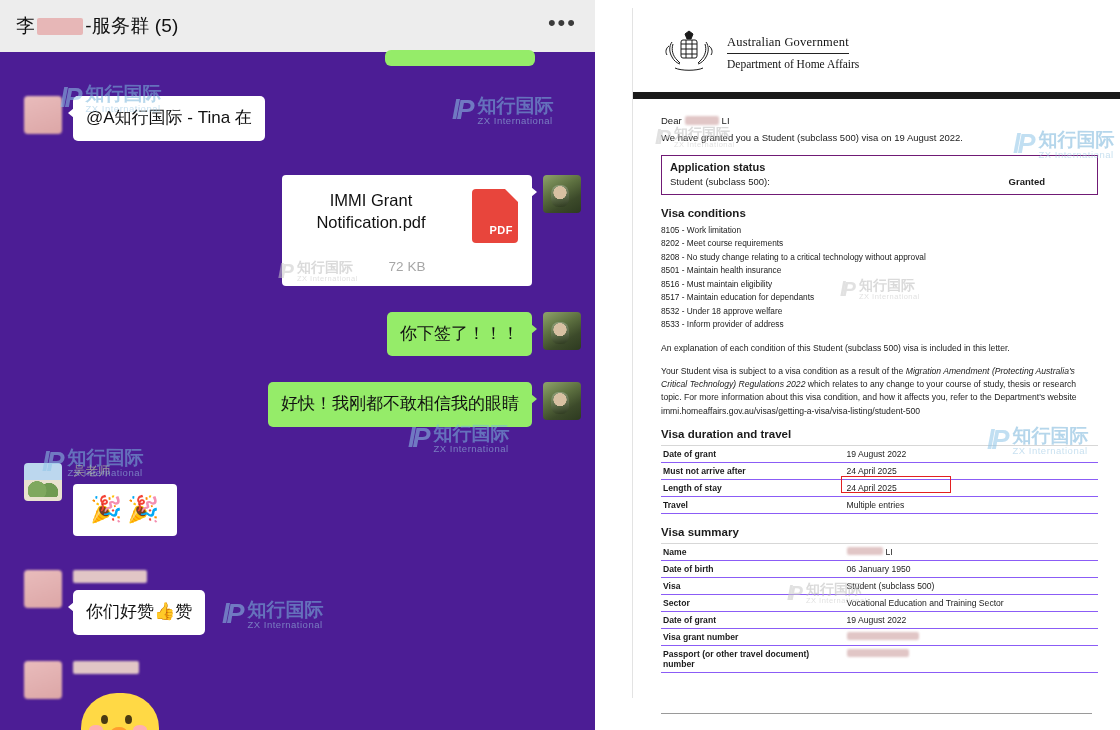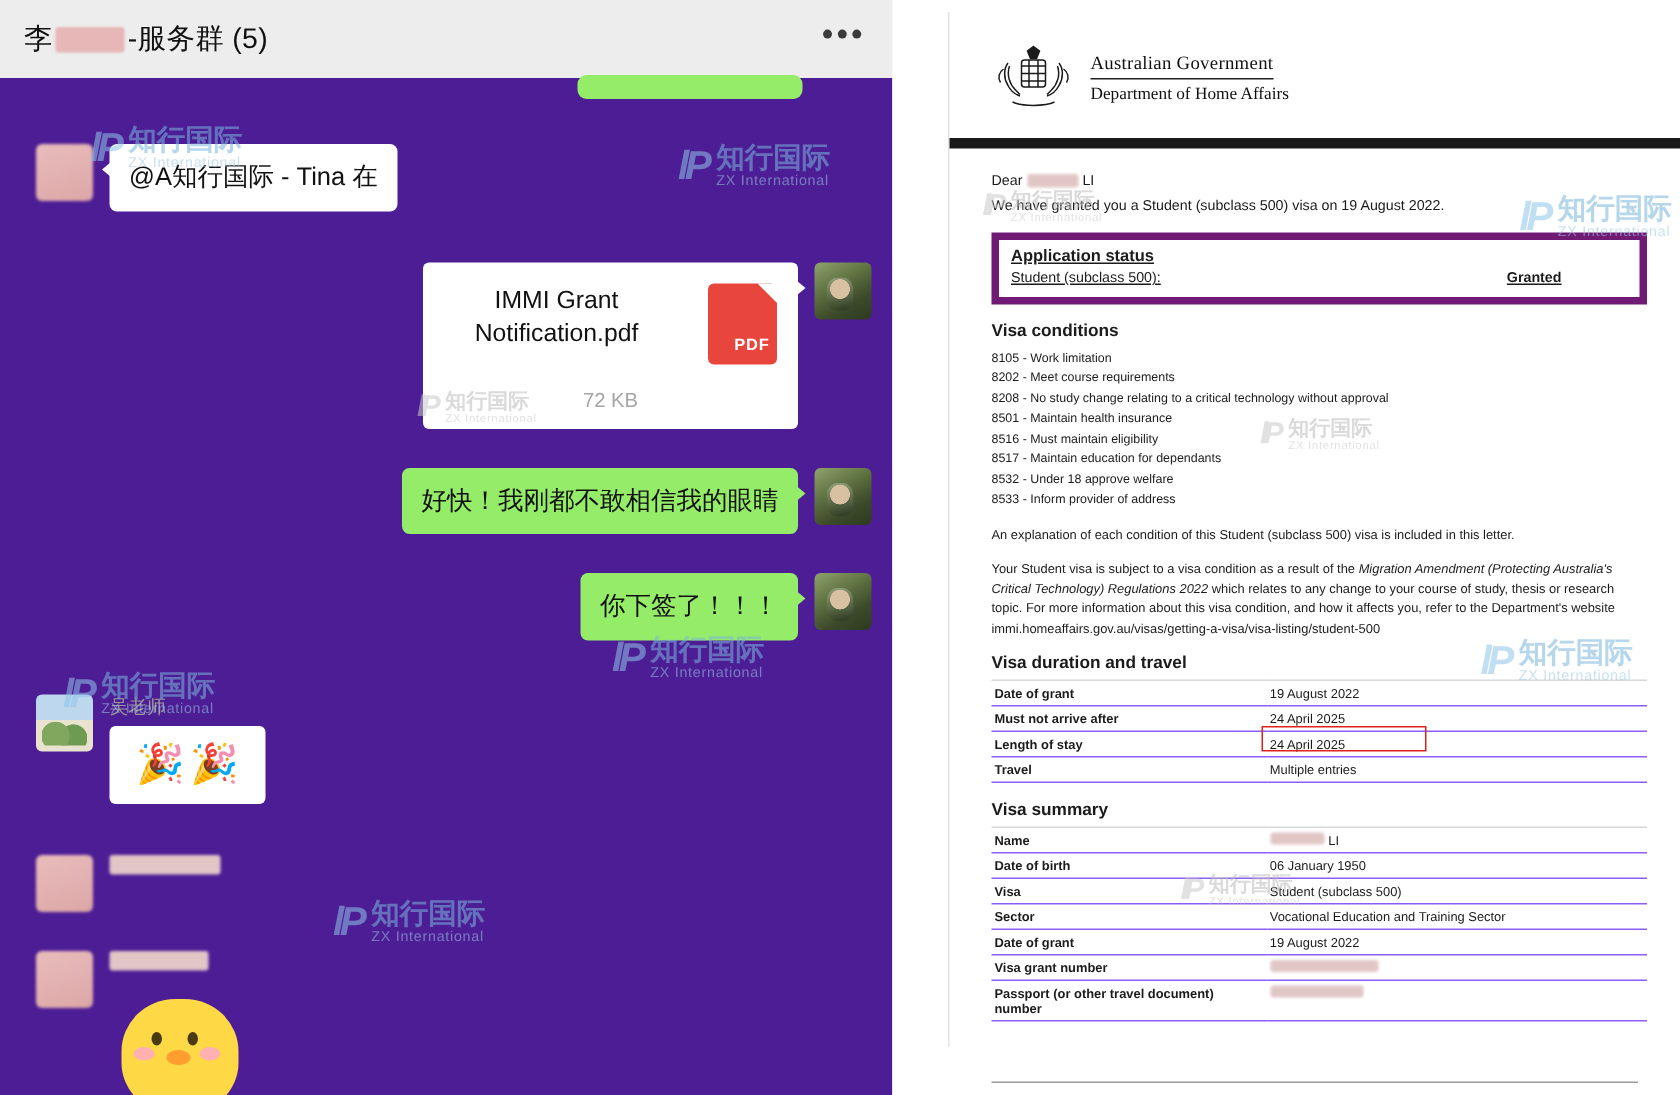--- a/index.html
+++ b/index.html
@@ -309,24 +309,23 @@
   }
   .black-bar {
     height: 7px; background: #1a1a1a; margin-top: 6px;
   }
 
   .pdf-body { padding: 16px 22px 0 28px; color: #1b1b1b; }
   .greet { font-size: 9.5px; margin-bottom: 6px; display: flex; align-items: center; gap: 3px; }
   .granted-line { font-size: 9.5px; margin-bottom: 12px; }
 
   .status-box {
-    border: 5px solid #701a75;
+    border: 1px solid #701a75;
     padding: 5px 8px 7px 8px;
     margin-bottom: 12px;
-    text-decoration: underline;
   }
   .status-title { font-weight: bold; font-size: 11px; margin-bottom: 3px; }
   .status-row { display: flex; justify-content: space-between; font-size: 9.5px; }
   .status-row .val { font-weight: bold; margin-right: 44px; text-align: center; }
 
   .sec-title { font-weight: bold; font-size: 11.5px; margin: 0 0 5px 0; }
   .cond-list { font-size: 8.3px; line-height: 1.62; margin-bottom: 10px; }
   .para { font-size: 8.6px; line-height: 1.55; margin-bottom: 10px; }
   .para em { font-style: italic; }
 
@@ -380,46 +379,47 @@
             <div class="pdf-icon">
               <span>PDF</span>
             </div>
           </div>
           <div class="file-size">72 KB</div>
         </div>
         <div class="avatar photo"></div>
       </div>
 
       <div class="msg-row right" style="margin-top:26px;">
+        <div class="bubble out">你下签了！！！</div>
+        <div class="avatar photo"></div>
+      </div>
+
+      <div class="msg-row right" style="margin-top:26px;">
         <div class="bubble out">好快！我刚都不敢相信我的眼睛</div>
-        <div class="avatar photo"></div>
-      </div>
-
-      <div class="msg-row right" style="margin-top:26px;">
-        <div class="bubble out">你下签了！！！</div>
         <div class="avatar photo"></div>
       </div>
 
       <div class="msg-row left" style="margin-top:36px;">
         <div class="avatar scene"></div>
         <div class="named-col">
           <div class="nickname">吴老师</div>
           <div class="sticker-box">
             <span class="firework">🎉</span>
             <span class="firework">🎉</span>
           </div>
         </div>
       </div>
 
       <div class="msg-row left" style="margin-top:34px;">
         <div class="avatar blurpink"></div>
         <div class="named-col">
           <div class="nickname">
             <span class="redact-line" style="width:74px;"></span>
           </div>
+          <div class="bubble in">你们好赞👍赞</div>
         </div>
       </div>
 
       <div class="msg-row left" style="margin-top:26px;">
         <div class="avatar blurpink"></div>
         <div class="named-col">
           <div class="nickname">
             <span class="redact-line" style="width:66px;"></span>
           </div>
           <div class="duck">

